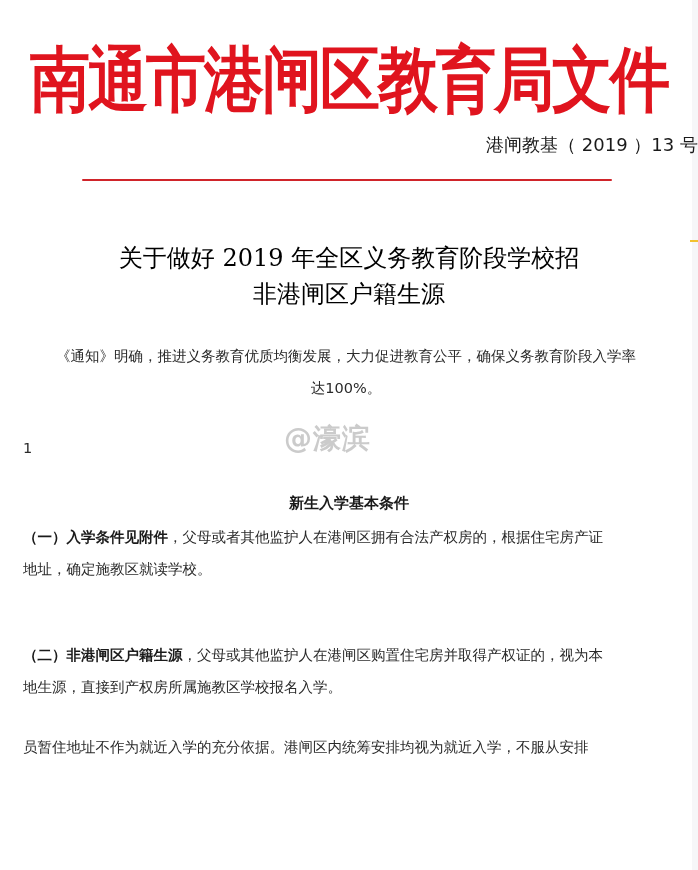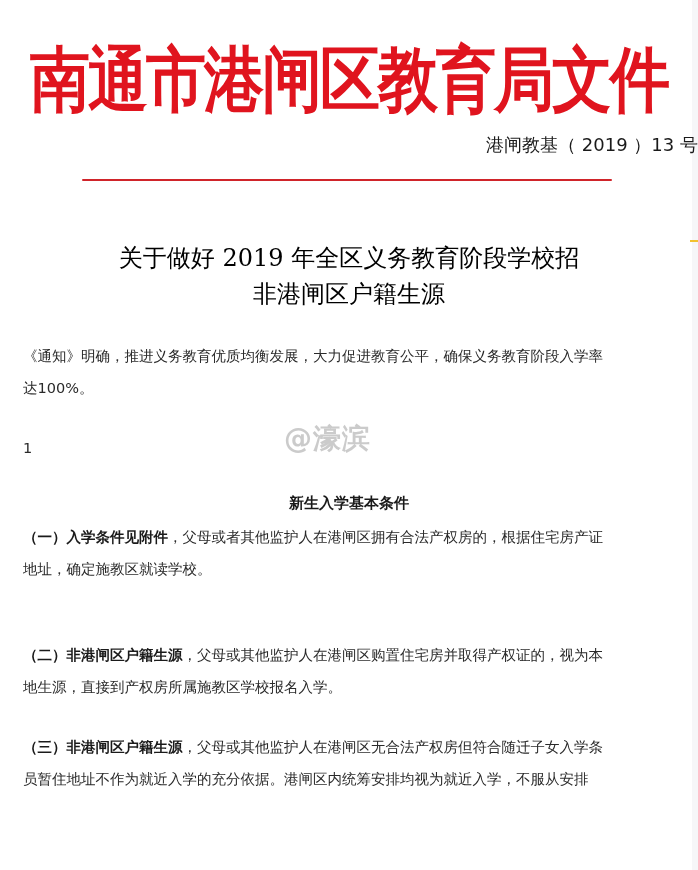--- a/index.html
+++ b/index.html
@@ -48,36 +48,35 @@
 
 <div class="header-title">南通市港闸区教育局文件</div>
 <div class="doc-number">港闸教基（ 2019 ）13 号</div>
 <div class="red-rule"></div>
 
 <div class="notice-title">
   <div>关于做好 2019 年全区义务教育阶段学校招</div>
   <div>非港闸区户籍生源</div>
 </div>
 
-<div class="para" style="top:340px;">
+<div class="para" style="top:340px;text-align:center;">
   <div>《通知》明确，推进义务教育优质均衡发展，大力促进教育公平，确保义务教育阶段入学率</div>
   <div>达100%。</div>
 </div>
 
 <div class="para" style="top:432px;">1</div>
 <div class="watermark">@濠滨</div>
 
 <div class="section-heading">新生入学基本条件</div>
 
 <div class="para" style="top:521px;">
   <div><b>（一）</b><b>入学条件见附件</b><span>，父母或者其他监护人在港闸区拥有合法产权房的，根据住宅房产证</span></div>
   <div>地址，确定施教区就读学校。</div>
 </div>
 
 <div class="para" style="top:639px;">
   <div><b>（二）</b><b>非港闸区户籍生源</b><span>，父母或其他监护人在港闸区购置住宅房并取得产权证的，视为本</span></div>
   <div>地生源，直接到产权房所属施教区学校报名入学。</div>
 </div>
 
 <div class="para" style="top:731px;">
-  <div><b>（三）</b><b>非港闸区户籍生源</b><span>，父母或其他监护人在港闸区无合法产权房但符合随迁子女入学条</span></div>
   <div>员暂住地址不作为就近入学的充分依据。港闸区内统筹安排均视为就近入学，不服从安排</div>
 </div>
 
 </body></html>

